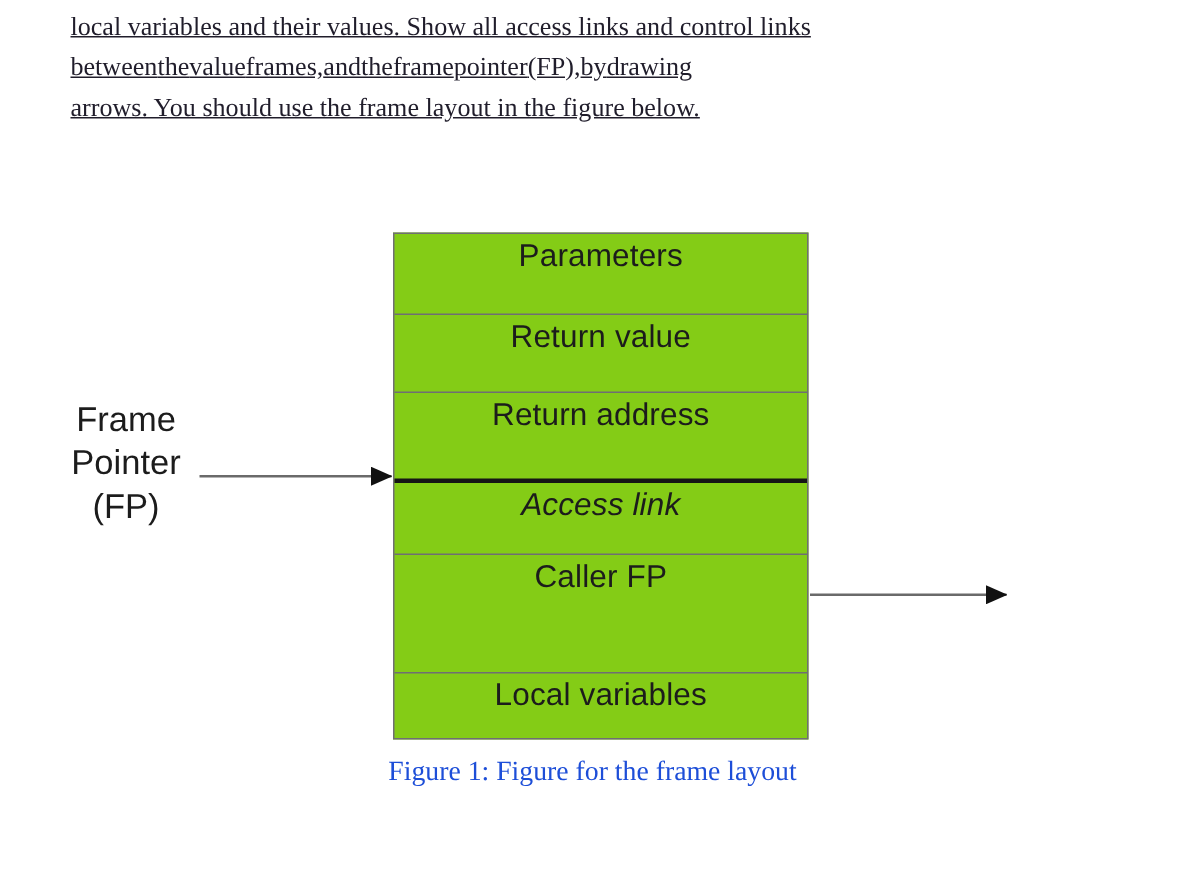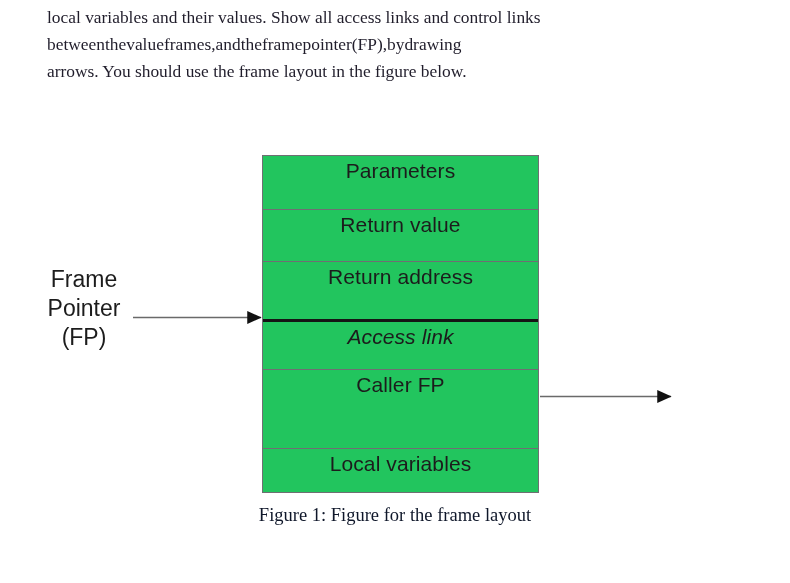--- a/index.html
+++ b/index.html
@@ -20,20 +20,21 @@
     position: absolute;
     left: 47px;
     top: 4px;
     width: 676px;
     font-family: "Liberation Serif", "DejaVu Serif", serif;
     font-size: 17.4px;
     line-height: 27px;
     color: #201d2b;
     text-align: justify;
     text-justify: inter-word;
+    text-decoration: underline;
   }
   #prose .ln {
     display: block;
     white-space: nowrap;
   }
   #prose .ln.j {
     display: flex;
   }
 
   
@@ -47,21 +48,21 @@
   }
 
   
   #frame-table {
     position: absolute;
     left: 262px;
     top: 155px;
     width: 277px;
     box-sizing: border-box;
     border: 1.4px solid #6f6f73;
-    background: #22c55e;
+    background: #84cc16;
     pointer-events: auto;
   }
   .frame-row {
     box-sizing: border-box;
     border-top: 1.4px solid #6f6f73;
     text-align: center;
     font-family: "Liberation Sans", "DejaVu Sans", sans-serif;
     font-size: 21px;
     color: #1c1c1c;
     letter-spacing: 0.1px;
@@ -100,21 +101,21 @@
 
   
   #figure-caption {
     position: absolute;
     left: 0;
     top: 505px;
     width: 790px;
     text-align: center;
     font-family: "Liberation Serif", "DejaVu Serif", serif;
     font-size: 18.5px;
-    color: #0f172a;
+    color: #1d4ed8;
     pointer-events: auto;
   }
 
   
   #arrows {
     position: absolute;
     left: 0;
     top: 0;
     width: 790px;
     height: 583px;

